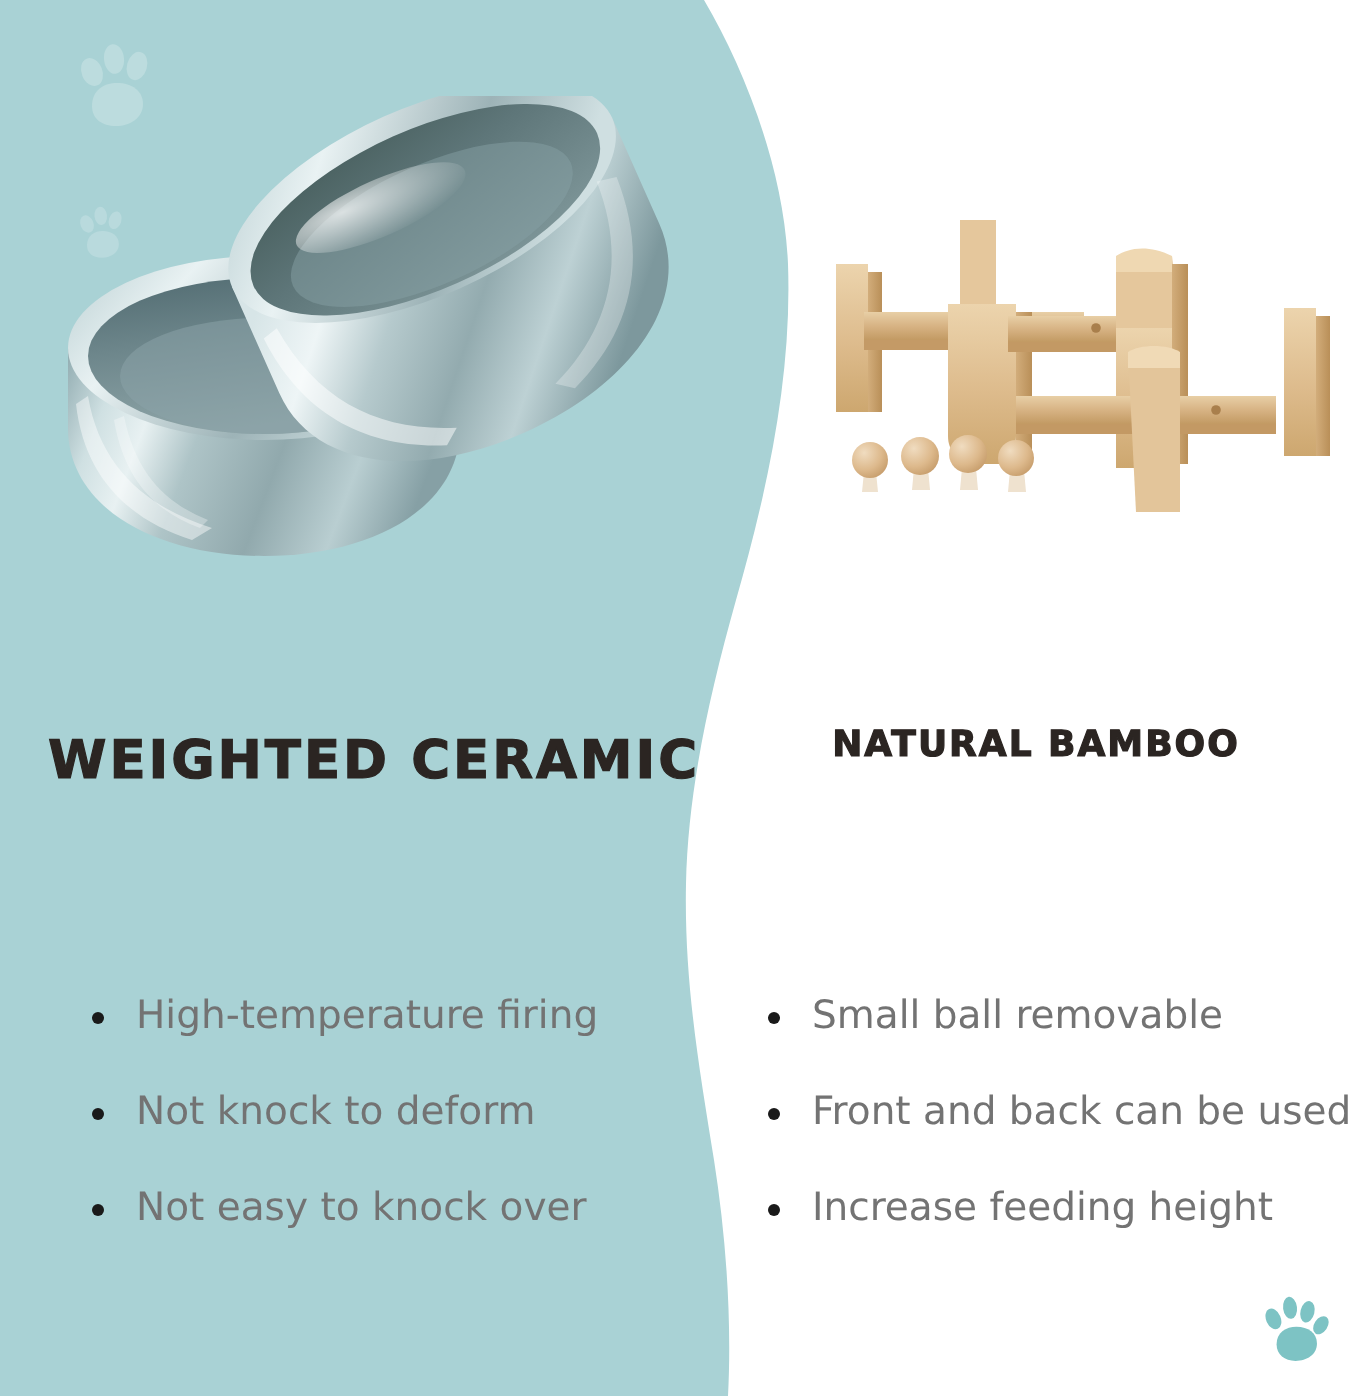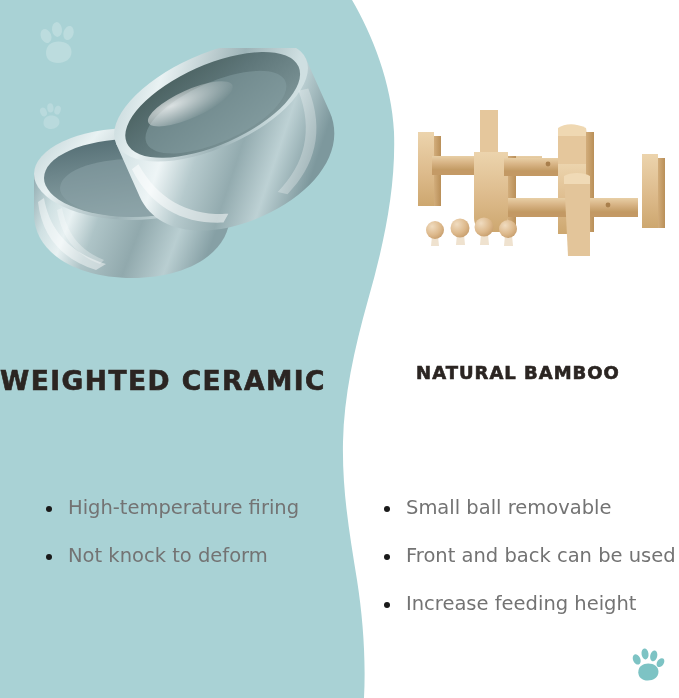--- a/index.html
+++ b/index.html
@@ -39,21 +39,21 @@
     font-family: "DejaVu Sans", sans-serif;
     font-weight: bold;
     color: #2b2522;
     letter-spacing: 0.055em;
     line-height: 1.16;
     -webkit-text-stroke: 0.6px #2b2522;
   }
   .heading-left {
     left: 0; top: 366px;
     width: 350px;
-    text-align: left;
+    text-align: right;
     font-size: 26.5px;
   }
   .heading-right {
     left: 368px; top: 363px;
     width: 300px;
     text-align: center;
     font-size: 18px;
   }
 
   
@@ -300,20 +300,21 @@
 
   <div class="heading heading-left">WEIGHTED CERAMIC</div>
 
   <div class="heading heading-right">
     <div>NATURAL BAMBOO</div>
   </div>
 
   <ul class="bullets bullets-left">
     <li>High-temperature firing</li>
     <li>Not knock to deform</li>
+    <li>Not easy to knock over</li>
   </ul>
 
   <ul class="bullets bullets-right">
     <li>Small ball removable</li>
     <li>Front and back can be used</li>
     <li>Increase feeding height</li>
   </ul>
 
 </div>
 

